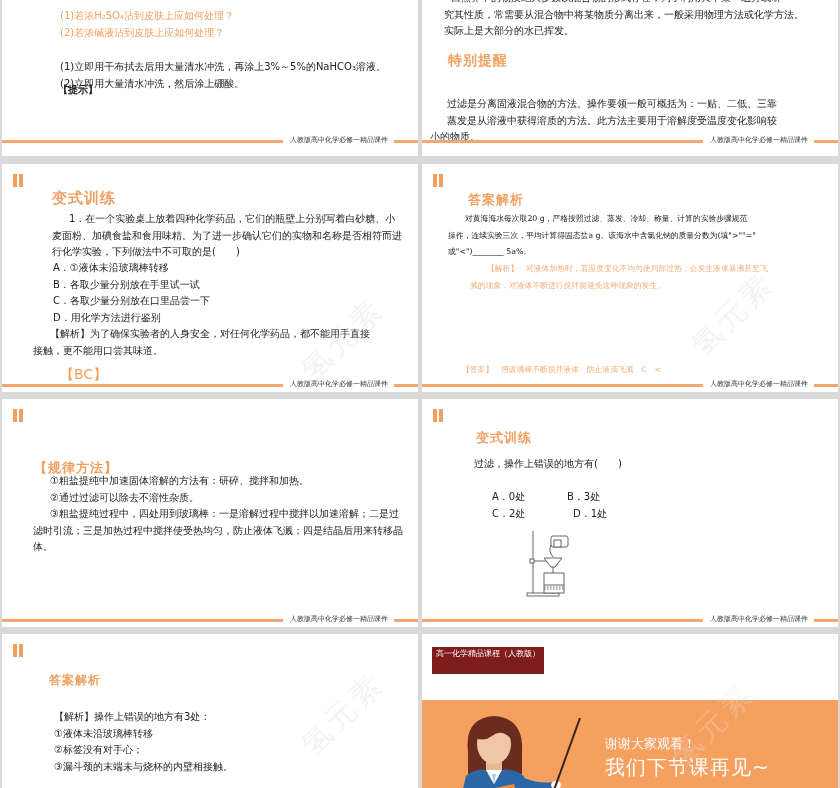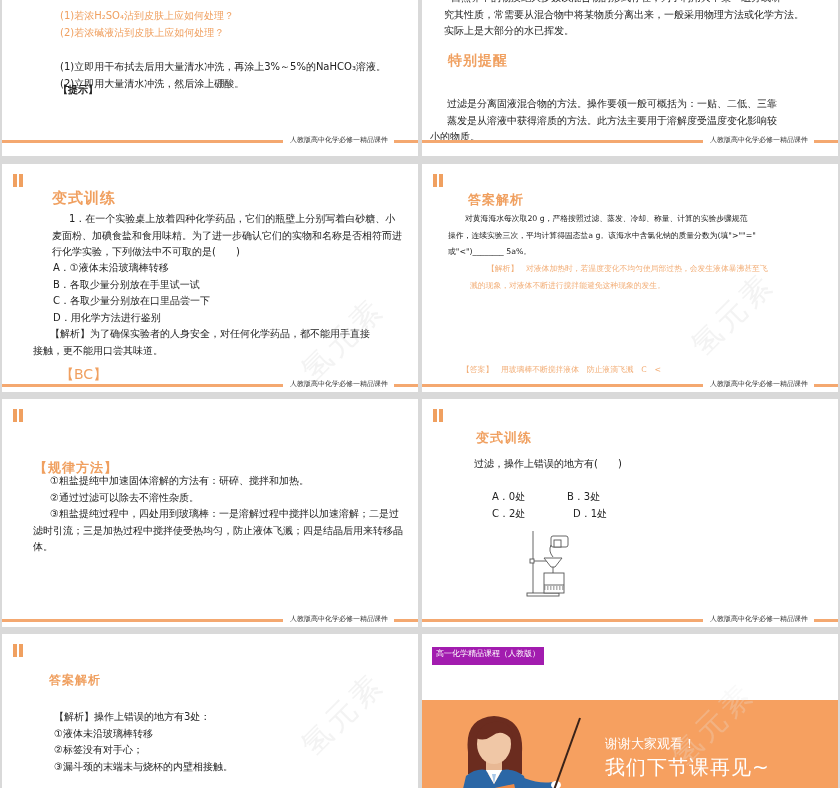--- a/index.html
+++ b/index.html
@@ -51,22 +51,22 @@
   .indent { text-indent: 17px; }
   .line { display: block; white-space: nowrap; }
   .bold { font-weight: bold; margin-top: 40px; }
 
   .watermark {
     position: absolute; font-size: 30px; color: rgba(200,200,200,0.22);
     transform: rotate(-45deg); white-space: nowrap; pointer-events: none; letter-spacing: 4px;
   }
 
   .course-badge {
-    position: absolute; left: 10px; top: 13px; height: 18px; padding: 0 4px;
-    background: #a21caf; color: #fff; font-size: 8px; line-height: 14px; white-space: nowrap;
+    position: absolute; left: 10px; top: 13px; height: 27px; padding: 0 4px;
+    background: #7f1d1d; color: #fff; font-size: 8px; line-height: 14px; white-space: nowrap;
   }
   .orange-panel {
     position: absolute; left: 0; right: 0; top: 66px; bottom: -20px; background: #f6a060;
   }
   .thanks-small { position: absolute; left: 183px; top: 101px; color: #fff; font-size: 13px; white-space: nowrap; }
   .thanks-big { position: absolute; left: 183px; top: 120px; color: #fff; font-size: 20px; white-space: nowrap; letter-spacing: 1px; }
 </style>
 </head>
 <body>
 

